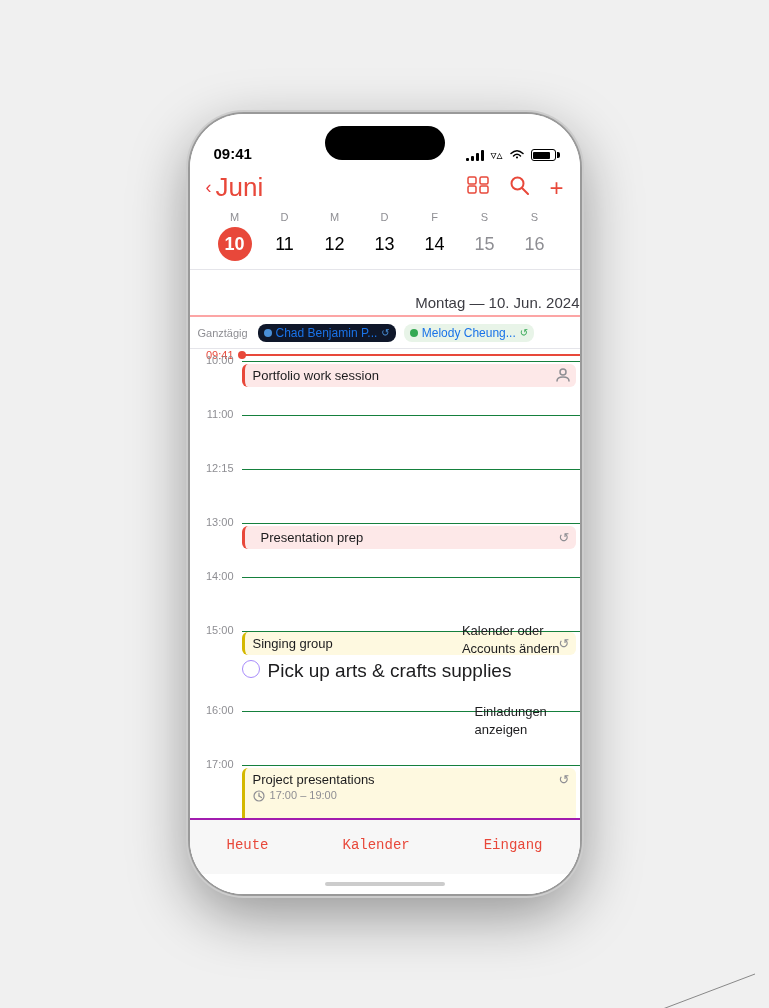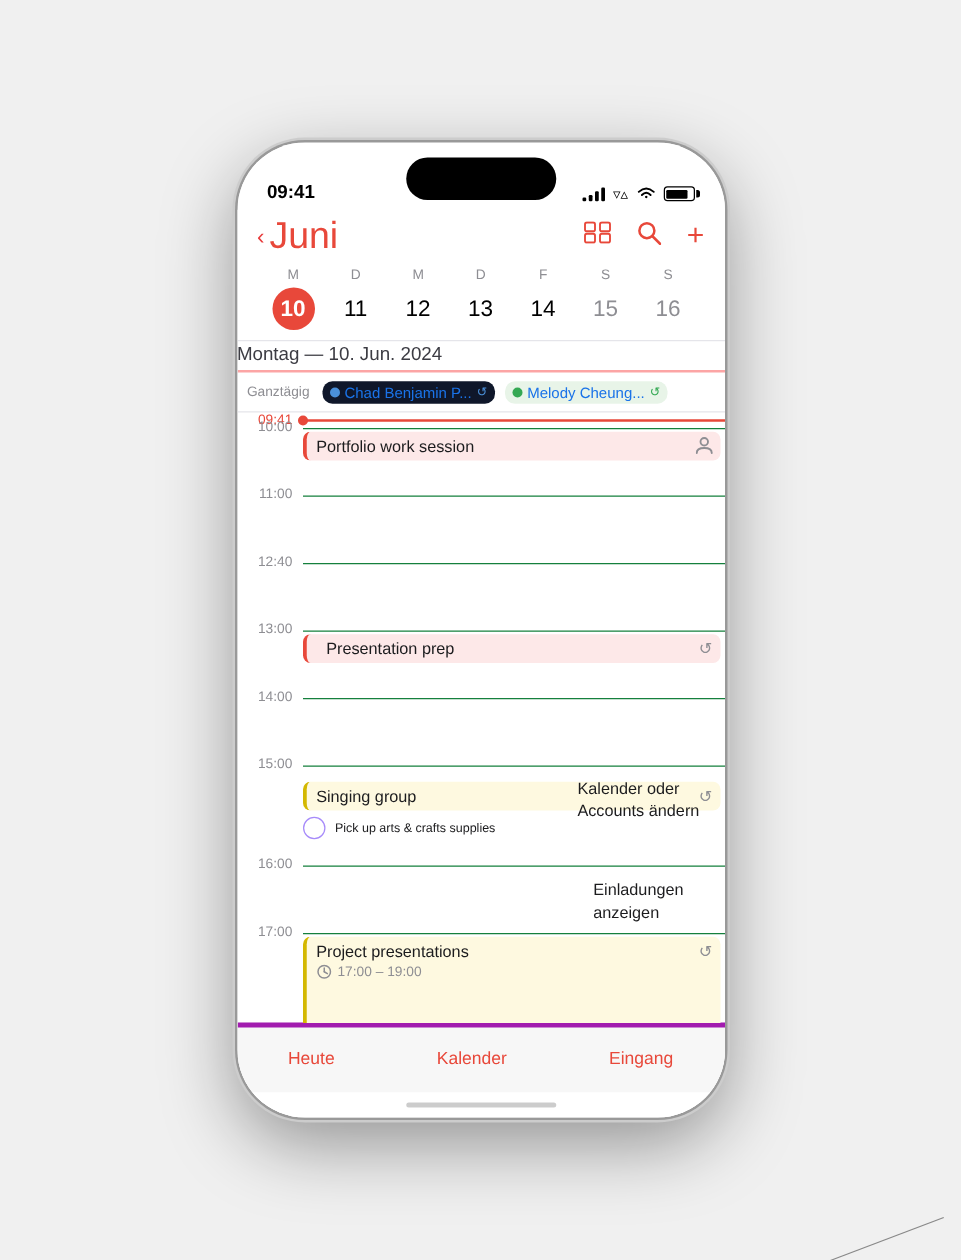--- a/index.html
+++ b/index.html
@@ -129,21 +129,21 @@
       display: flex;
       align-items: center;
       gap: 4px;
     }
     .back-arrow {
       color: #e83c3c;
       font-size: 18px;
       font-weight: 500;
     }
     .month-title {
-      font-size: 30px;
+      font-size: 26px;
       font-weight: 400;
       color: #e8483a;
     }
     .header-actions {
       display: flex;
       align-items: center;
       gap: 20px;
     }
     .header-icon {
       font-size: 20px;
@@ -184,24 +184,24 @@
       background: #e8483a;
       color: #fff;
       font-weight: 600;
     }
     .day-number.weekend {
       color: #8e8e93;
     }
 
     
     .day-header {
-      text-align: left;
+      text-align: right;
       font-size: 15px;
       color: #3c3c43;
-      padding: 2px 0 4px;
+      padding: 24px 0 4px;
       border-top: 1px solid #e5e5ea;
       flex-shrink: 0;
     }
 
     
     .allday-section {
       display: flex;
       align-items: center;
       padding: 4px 8px 4px 8px;
       border-top: 2px solid #fca5a5;
@@ -323,44 +323,45 @@
       position: absolute;
       right: 6px;
       top: 4px;
       font-size: 13px;
       color: #8e8e93;
     }
 
     
     .task-item {
       display: flex;
-      align-items: center;
+      align-items: flex-start;
       gap: 8px;
       padding: 4px 8px 4px 0;
-      font-size: 10px;
+      font-size: 19px;
       color: #1c1c1e;
     }
     .task-circle {
       width: 18px;
       height: 18px;
       border-radius: 50%;
       border: 1.5px solid #a78bfa;
       flex-shrink: 0;
     }
 
     
     .tab-bar {
       height: 56px;
       background: #f7f7f7;
-      border-top: 4px solid #a21caf;
+      border-top: 2px solid #a21caf;
       display: flex;
       align-items: center;
       justify-content: space-around;
       flex-shrink: 0;
       padding-bottom: 4px;
+      font-family: Liberation Mono, monospace;
     }
     .tab-item {
       font-size: 14px;
       color: #e8483a;
       font-weight: 400;
     }
 
     
     .home-indicator {
       height: 20px;
@@ -536,21 +537,21 @@
             </div>
           </div>
         </div>
 
         <div class="time-slot">
           <span class="time-label">11:00</span>
           <div class="time-line"></div>
         </div>
 
         <div class="time-slot">
-          <span class="time-label">12:40</span>
+          <span class="time-label">12:15</span>
           <div class="time-line"></div>
         </div>
 
         <div class="time-slot">
           <span class="time-label">13:00</span>
           <div class="time-line">
             <div class="event-block event-red" style="margin-top:2px;padding-left:16px;">
               <span class="event-title">Presentation prep</span>
               <span class="event-icon-right">↺</span>
             </div>
@@ -558,21 +559,21 @@
         </div>
 
         <div class="time-slot">
           <span class="time-label">14:00</span>
           <div class="time-line"></div>
         </div>
 
         <div class="time-slot" style="min-height:80px;">
           <span class="time-label">15:00</span>
           <div class="time-line">
-            <div class="event-block event-yellow" style="margin-top:12px;">
+            <div class="event-block event-yellow" style="margin-top:0;">
               <span class="event-title">Singing group</span>
               <span class="event-icon-right">↺</span>
             </div>
             <div class="task-item">
               <div class="task-circle"></div>
               <span>Pick up arts &amp; crafts supplies</span>
             </div>
           </div>
         </div>
 

